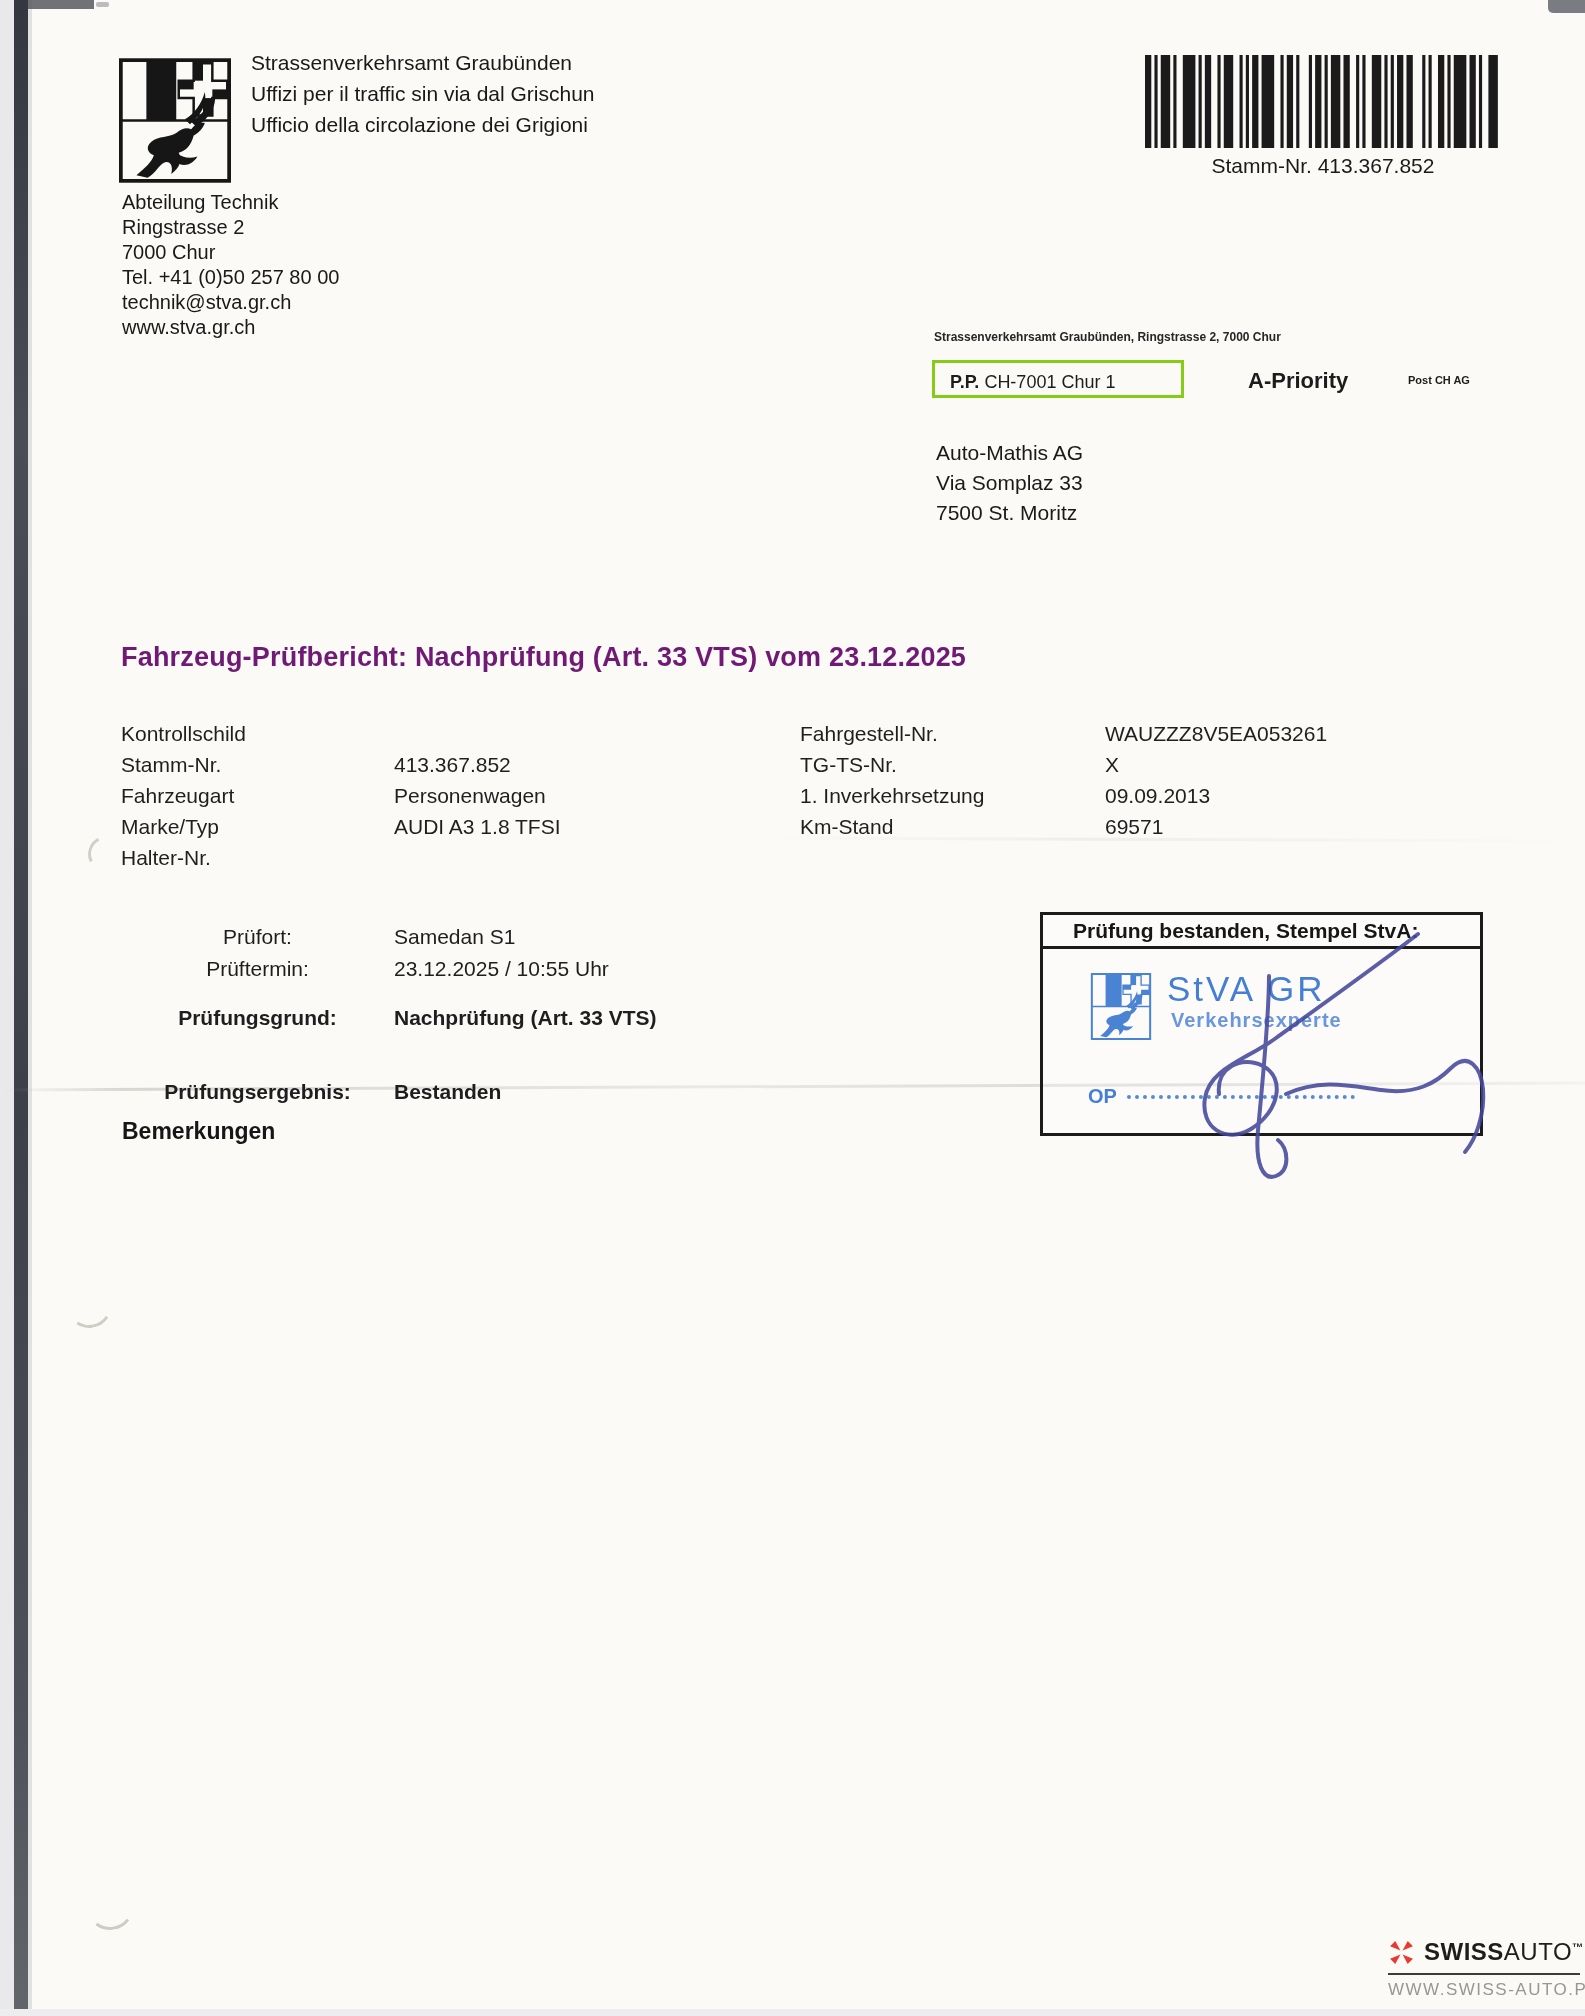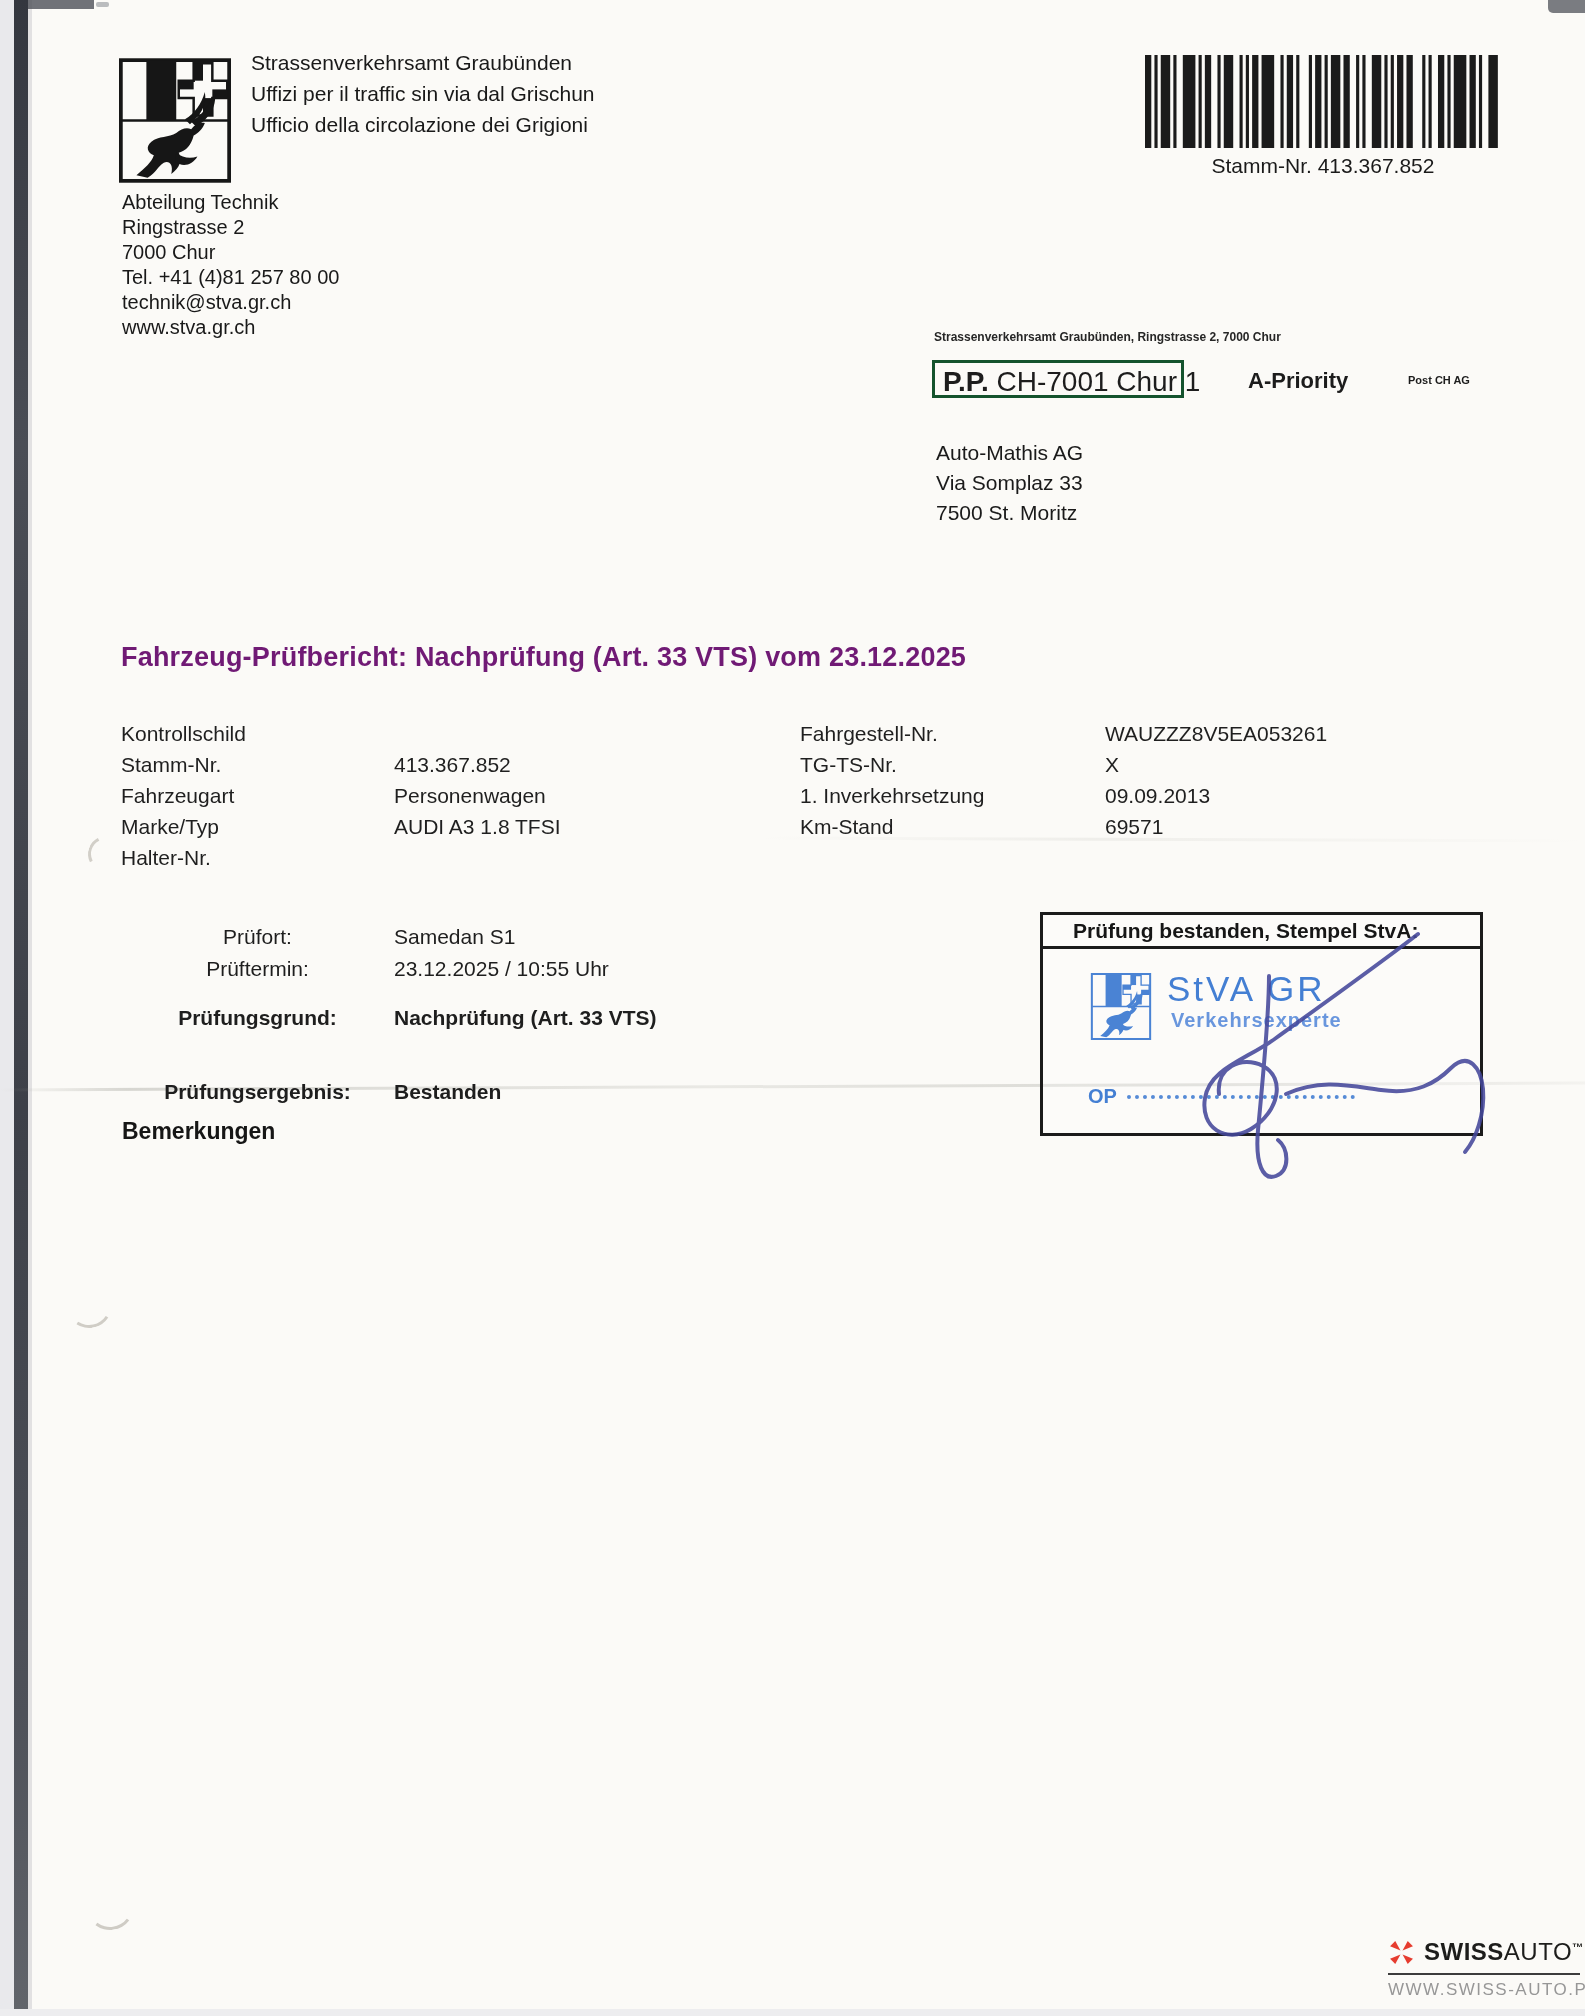--- a/index.html
+++ b/index.html
@@ -32,22 +32,22 @@
   .gr-logo{position:absolute;left:119px;top:58px;width:112px;height:125px;color:#161616;}
   .office{position:absolute;left:251px;top:47px;font-size:21px;line-height:31px;color:#191919;}
   .dept{position:absolute;left:122px;top:190px;font-size:20px;line-height:25px;color:#191919;}
 
   .barcode-wrap{position:absolute;left:1145px;top:55px;width:356px;}
   .barcode-svg{display:block;width:356px;height:93px;}
   .stamm-label{margin-top:6px;text-align:center;font-size:21px;color:#1a1a1a;}
 
   
   .sender-line{position:absolute;left:934px;top:330px;font-size:12px;font-weight:700;color:#262626;}
-  .pp-box{position:absolute;left:932px;top:360px;width:252px;height:38px;border:3px solid #14532d;
-    font-size:28px;line-height:38px;padding-left:8px;box-sizing:border-box;white-space:nowrap;}
+  .pp-box{position:absolute;left:932px;top:360px;width:252px;height:38px;border:3px solid #84cc16;
+    font-size:18px;line-height:38px;padding-left:15px;box-sizing:border-box;white-space:nowrap;}
   .pp-bold{font-weight:700;}
   .priority{position:absolute;left:1248px;top:368px;font-size:22px;font-weight:700;color:#1c1c1c;}
   .carrier{position:absolute;left:1408px;top:374px;font-size:11px;font-weight:700;color:#1c1c1c;}
   .recipient{position:absolute;left:936px;top:438px;font-size:21px;line-height:30px;color:#1a1a1a;}
 
   
   .doc-title{position:absolute;left:121px;top:642px;font-size:27px;font-weight:700;color:#701a75;letter-spacing:.2px;}
 
   
   .vcol{position:absolute;font-size:21px;color:#1f1f1f;}
@@ -125,21 +125,21 @@
   <div class="office">
     <div>Strassenverkehrsamt Graubünden</div>
     <div>Uffizi per il traffic sin via dal Grischun</div>
     <div>Ufficio della circolazione dei Grigioni</div>
   </div>
 
   <div class="dept">
     <div>Abteilung Technik</div>
     <div>Ringstrasse 2</div>
     <div>7000 Chur</div>
-    <div>Tel. +41 (4)81 257 80 00</div>
+    <div>Tel. +41 (0)50 257 80 00</div>
     <div>technik@stva.gr.ch</div>
     <div>www.stva.gr.ch</div>
   </div>
 
   <div class="barcode-wrap">
     <svg class="barcode-svg" id="barcode-svg" viewBox="0 0 356 93">
         <rect x="0.00" y="0" width="6.30" height="93" fill="#1b1b1b"></rect>
         <rect x="9.45" y="0" width="3.15" height="93" fill="#1b1b1b"></rect>
         <rect x="15.75" y="0" width="9.45" height="93" fill="#1b1b1b"></rect>
         <rect x="28.35" y="0" width="3.15" height="93" fill="#1b1b1b"></rect>

